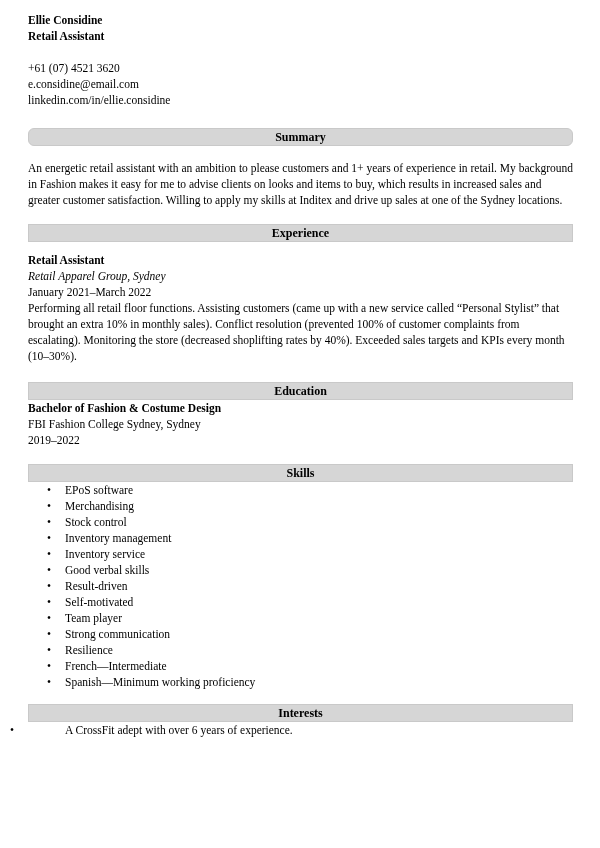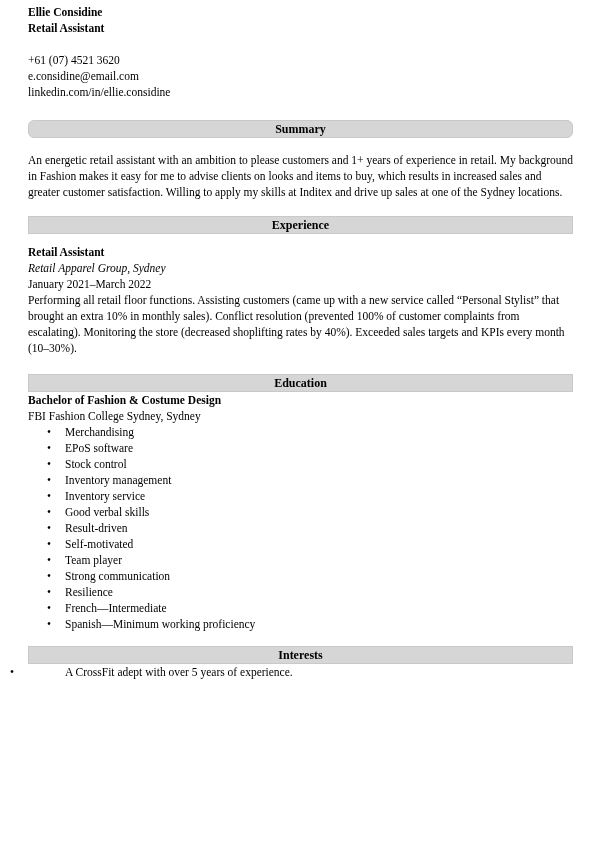--- a/index.html
+++ b/index.html
@@ -6,21 +6,21 @@
   body {
     width: 600px;
     height: 848px;
     background: #ffffff;
     color: #000000;
     font-family: "Liberation Serif", serif;
     font-size: 11.5px;
     line-height: 16px;
     overflow: hidden;
   }
-  .page { padding: 4px 27px 0 28px; box-sizing: border-box; }
+  .page { padding: 12px 27px 0 28px; box-sizing: border-box; }
   .bold { font-weight: bold; }
   .italic { font-style: italic; }
   .contact-block { margin-top: 16px; }
   .section-bar {
     box-sizing: border-box;
     height: 18px;
     line-height: 16px;
     background: #d6d6d6;
     border: 1px solid #c9c9c9;
     text-align: center;
@@ -64,39 +64,41 @@
     <div class="bold">Retail Assistant</div>
     <div class="italic">Retail Apparel Group, Sydney</div>
     <div>January 2021–March 2022</div>
     <div>Performing all retail floor functions. Assisting customers (came up with a new service called “Personal Stylist” that brought an extra 10% in monthly sales). Conflict resolution (prevented 100% of customer complaints from escalating). Monitoring the store (decreased shoplifting rates by 40%). Exceeded sales targets and KPIs every month (10–30%).</div>
   </div>
 
   <div class="section-bar bar-education">Education</div>
   <div>
     <div class="bold">Bachelor of Fashion &amp; Costume Design</div>
     <div>FBI Fashion College Sydney, Sydney</div>
+    <div>2019–2022</div>
   </div>
 
+  <div class="section-bar bar-skills">Skills</div>
   <ul class="bullet-list">
+      <li>EPoS software</li>
       <li>Merchandising</li>
-      <li>EPoS software</li>
       <li>Stock control</li>
       <li>Inventory management</li>
       <li>Inventory service</li>
       <li>Good verbal skills</li>
       <li>Result-driven</li>
       <li>Self-motivated</li>
       <li>Team player</li>
       <li>Strong communication</li>
       <li>Resilience</li>
     </ul>
 
   <ul class="bullet-list">
       <li>French—Intermediate</li>
       <li>Spanish—Minimum working proficiency</li>
     </ul>
 
   <div class="section-bar bar-interests">Interests</div>
   <ul class="bullet-list hang-left">
-      <li>A CrossFit adept with over 5 years of experience.</li>
+      <li>A CrossFit adept with over 6 years of experience.</li>
     </ul>
 
 </div>
 
 </body></html>

